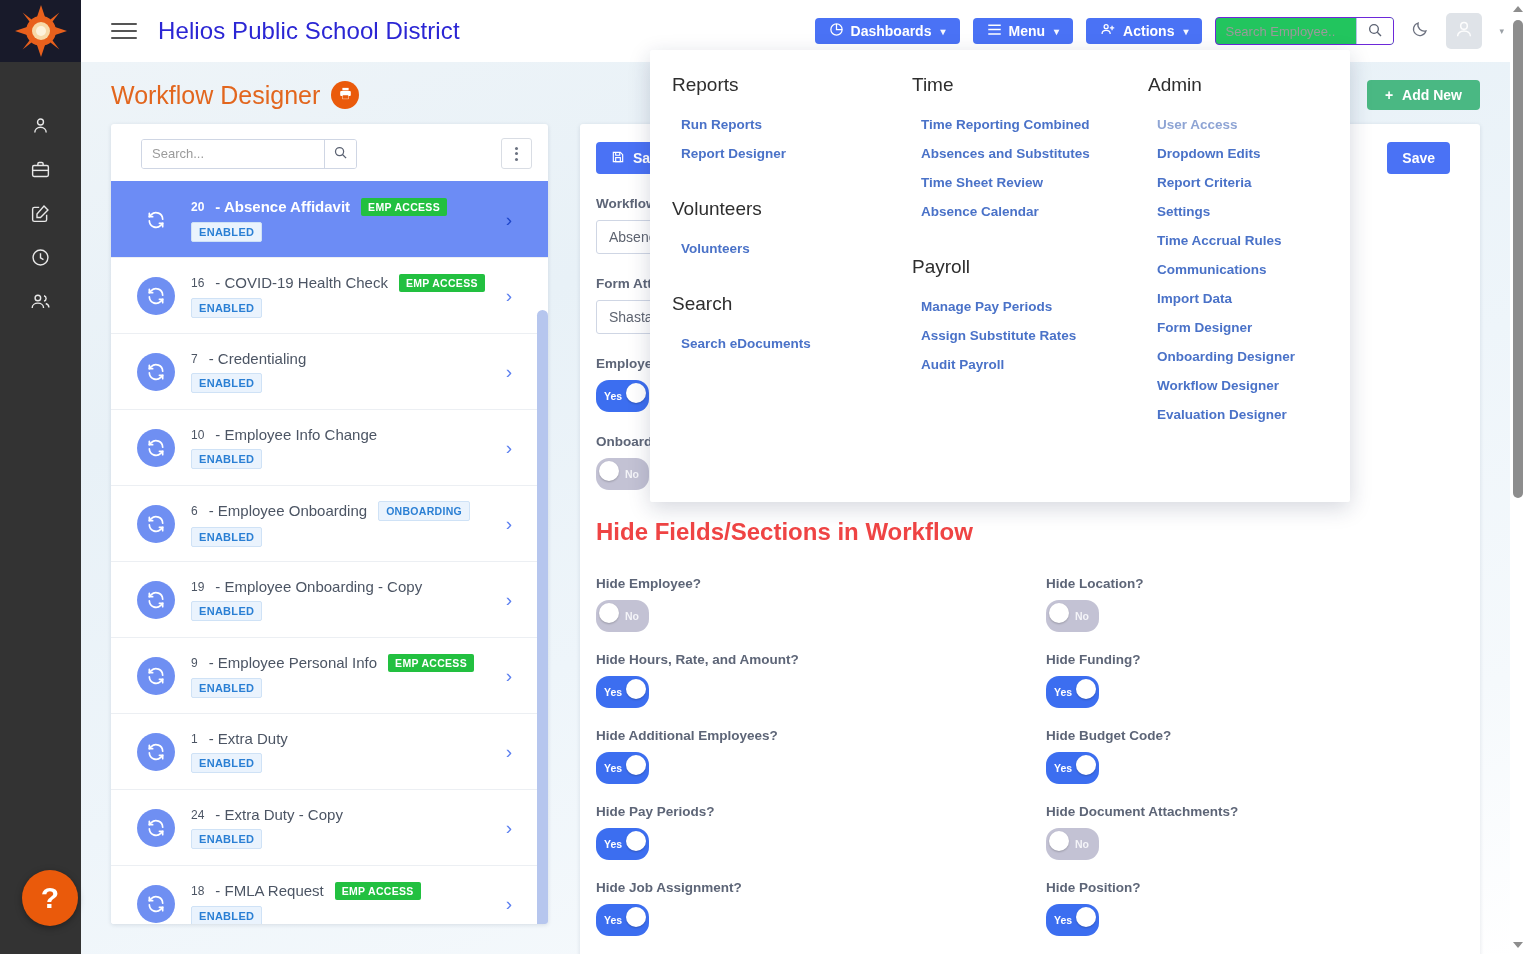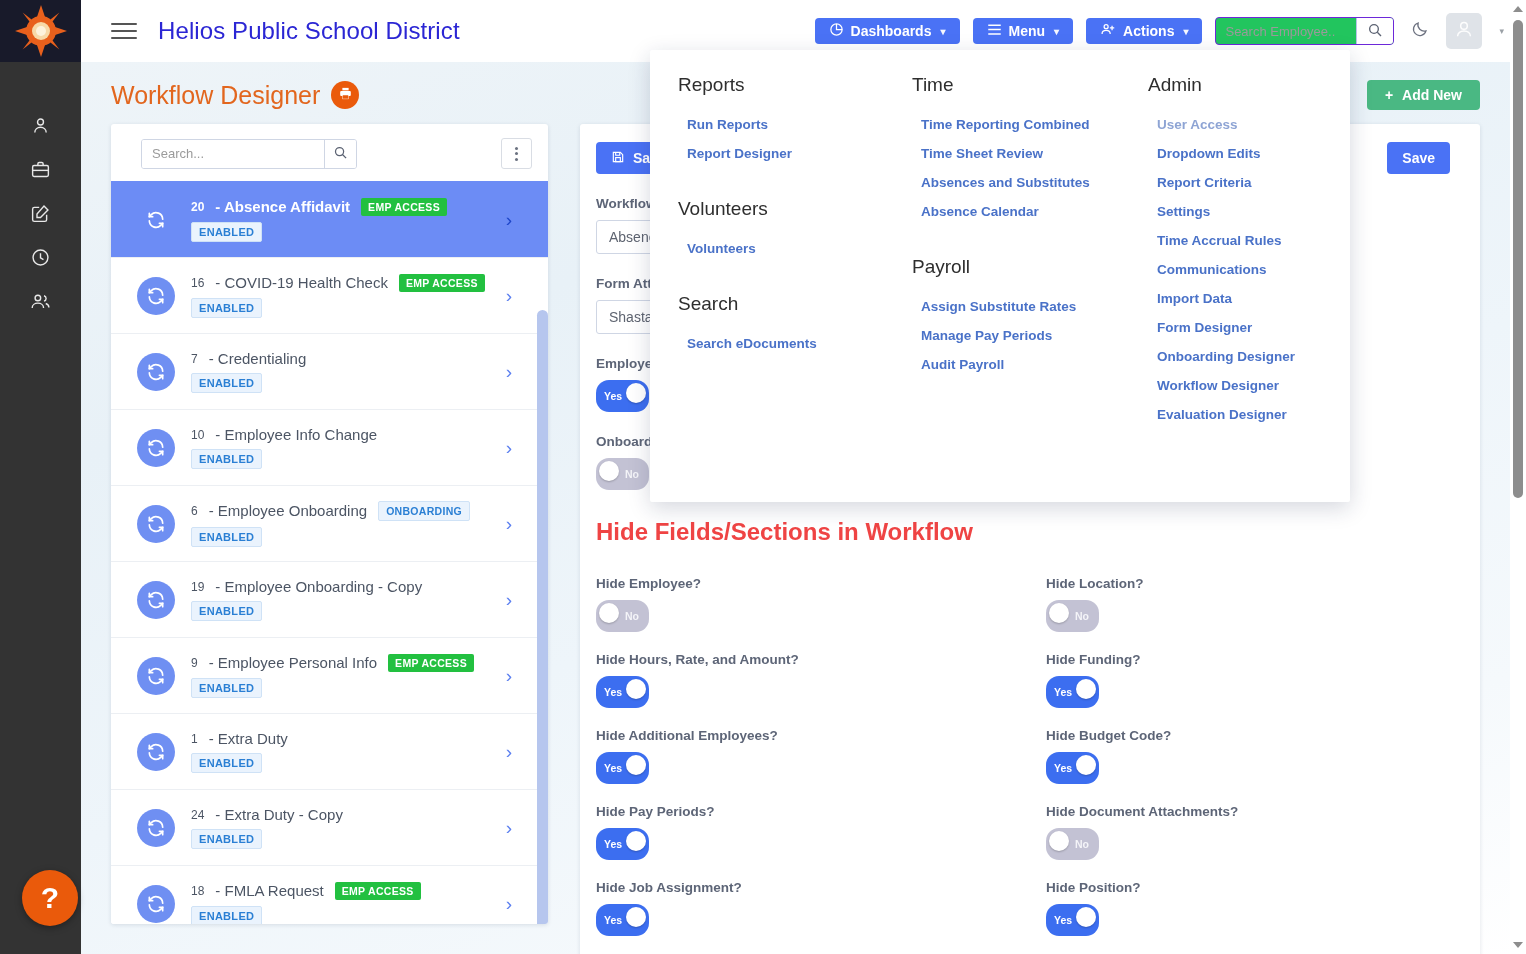--- a/index.html
+++ b/index.html
@@ -203,21 +203,21 @@
     margin-top: 34px; font-size: 18px; color:#1a27cc; font-weight:700;
   }
 
   
   .mega {
     position: absolute; left: 650px; top: 50px; width: 700px; height: 452px;
     background:#fff; box-shadow: 0 6px 22px rgba(20,35,70,.18); border-radius: 2px;
     z-index: 60; display:flex; padding: 20px 0 0 0;
   }
   .mega-col { padding: 0 14px; }
-  .mega-col.c1 { width: 248px; padding-left: 28px; }
+  .mega-col.c1 { width: 248px; padding-left: 22px; }
   .mega-col.c2 { width: 236px; }
   .mega-col.c3 { width: 216px; }
   .mega-h {
     font-size: 19px; color:#2e2e2e; font-weight: 400; margin-top: 4px; margin-bottom: 14px;
   }
   .mega-h.spaced { margin-top: 30px; }
   .mega-link {
     display:block; font-size: 13.5px; color: #4a72c8; font-weight: 700; padding: 7px 8px 7px 9px;
     text-decoration: none; cursor:pointer; border-radius: 2px;
   }
@@ -723,26 +723,26 @@
       <a class="mega-link">Run Reports</a>
       <a class="mega-link">Report Designer</a>
       <div class="mega-h spaced">Volunteers</div>
       <a class="mega-link">Volunteers</a>
       <div class="mega-h spaced">Search</div>
       <a class="mega-link">Search eDocuments</a>
     </div>
     <div class="mega-col c2">
       <div class="mega-h">Time</div>
       <a class="mega-link">Time Reporting Combined</a>
+      <a class="mega-link">Absences and Substitutes</a>
       <a class="mega-link">Time Sheet Review</a>
-      <a class="mega-link">Absences and Substitutes</a>
       <a class="mega-link">Absence Calendar</a>
       <div class="mega-h spaced">Payroll</div>
+      <a class="mega-link">Manage Pay Periods</a>
       <a class="mega-link">Assign Substitute Rates</a>
-      <a class="mega-link">Manage Pay Periods</a>
       <a class="mega-link">Audit Payroll</a>
     </div>
     <div class="mega-col c3">
       <div class="mega-h">Admin</div>
       <a class="mega-link dim">User Access</a>
       <a class="mega-link">Dropdown Edits</a>
       <a class="mega-link">Report Criteria</a>
       <a class="mega-link">Settings</a>
       <a class="mega-link">Time Accrual Rules</a>
       <a class="mega-link">Communications</a>

